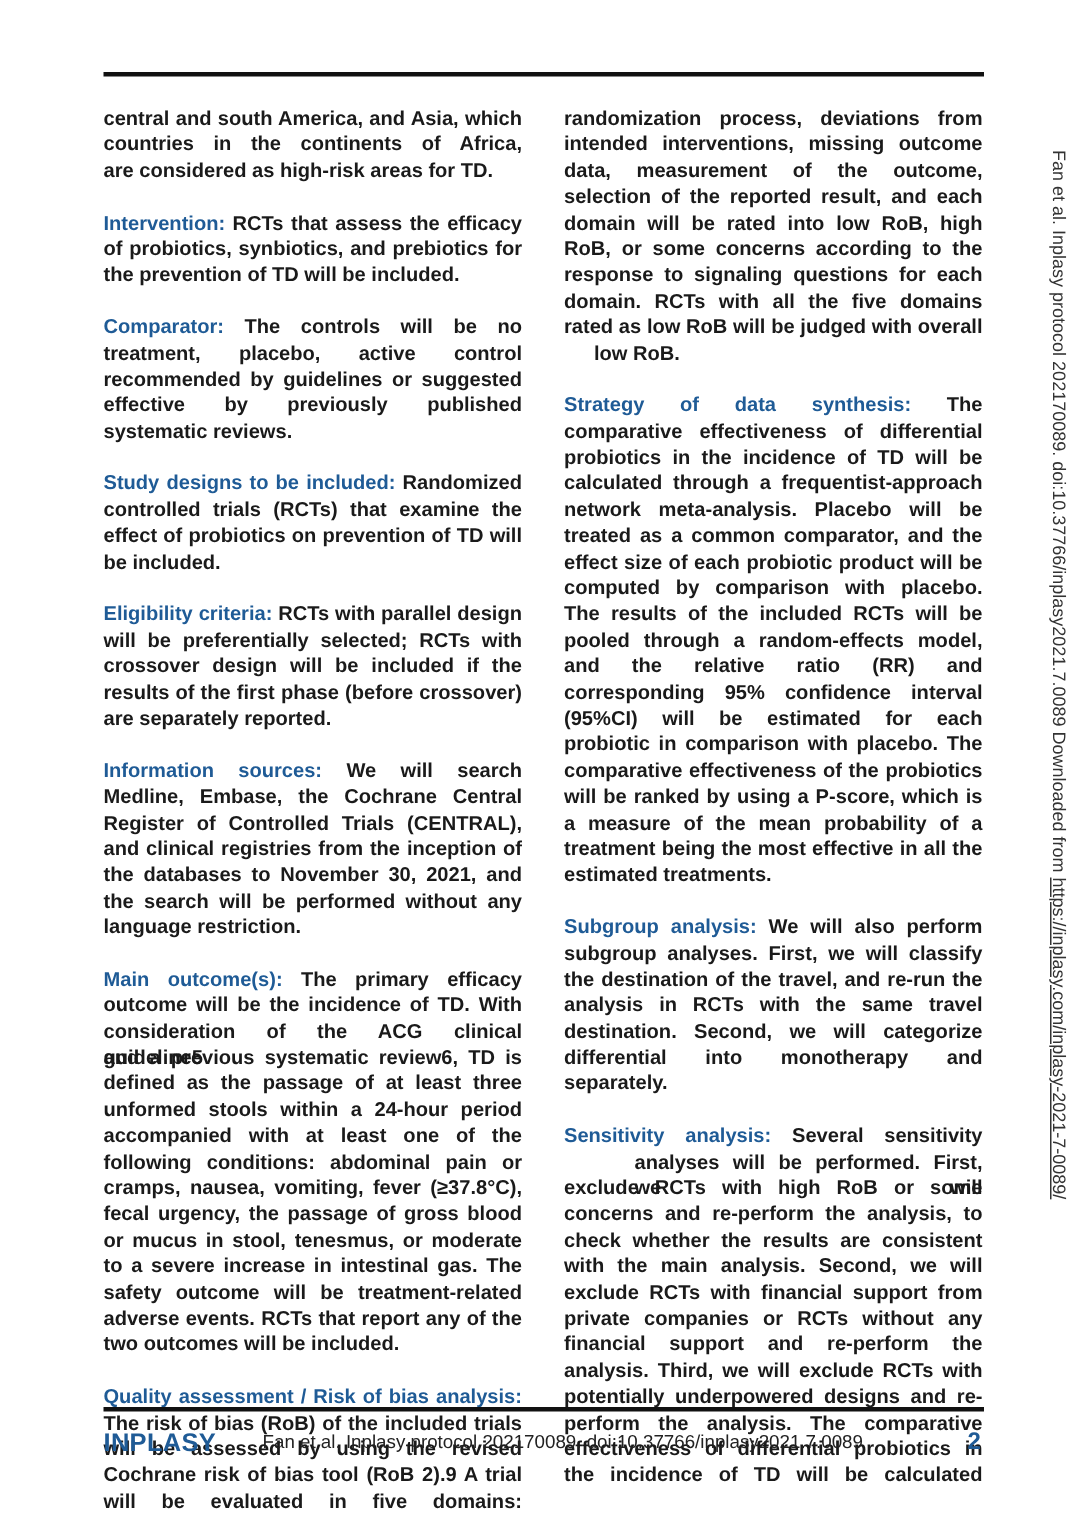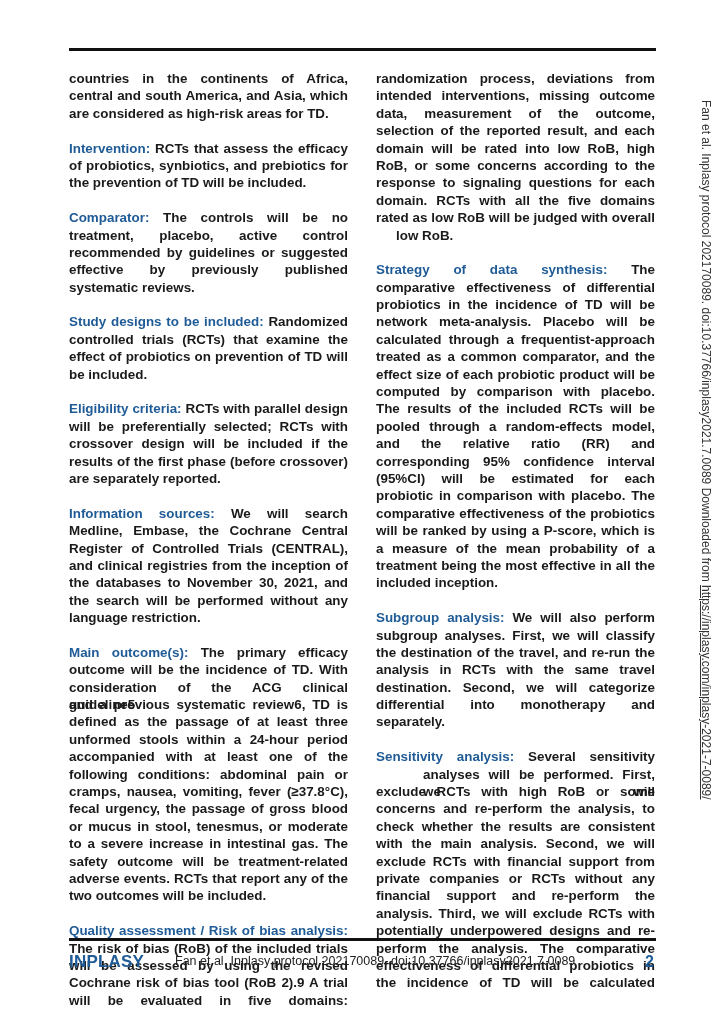--- a/index.html
+++ b/index.html
@@ -27,22 +27,22 @@
   }
   .side-link { text-decoration: underline; color: #333; }
 </style>
 </head>
 <body>
 
 <div class="rule top"></div>
 
 <div class="col left" id="col-left">
     <div class="para">
+      <span class="line" style="white-space: normal;"><span>central and south America, and Asia, which</span></span>
       <span class="line" style="white-space: normal;"><span>countries in the continents of Africa,</span></span>
-      <span class="line" style="white-space: normal;"><span>central and south America, and Asia, which</span></span>
       <span class="line last" style="white-space: normal;"><span>are considered as high-risk areas for TD.</span></span>
     </div>
     <div class="para">
       <span class="line" style="white-space: normal;"><span class="head">Intervention:</span><span> RCTs that assess the efficacy</span></span>
       <span class="line" style="white-space: normal;"><span>of probiotics, synbiotics, and prebiotics for</span></span>
       <span class="line last" style="white-space: normal;"><span>the prevention of TD will be included.</span></span>
     </div>
     <div class="para">
       <span class="line" style="white-space: normal;"><span class="head">Comparator:</span><span> The controls will be no</span></span>
       <span class="line" style="white-space: normal;"><span>treatment, placebo, active control</span></span>
@@ -107,36 +107,36 @@
       <span class="line" style="white-space: normal;"><span>RoB, or some concerns according to the</span></span>
       <span class="line" style="white-space: normal;"><span>response to signaling questions for each</span></span>
       <span class="line" style="white-space: normal;"><span>domain. RCTs with all the five domains</span></span>
       <span class="line" style="white-space: normal;"><span>rated as low RoB will be judged with overall</span></span>
       <span class="line last" style="white-space: normal; padding-left: 20px;"><span>low RoB.</span></span>
     </div>
     <div class="para">
       <span class="line" style="white-space: normal;"><span class="head">Strategy of data synthesis:</span><span> The</span></span>
       <span class="line" style="white-space: normal;"><span>comparative effectiveness of differential</span></span>
       <span class="line" style="white-space: normal;"><span>probiotics in the incidence of TD will be</span></span>
+      <span class="line" style="white-space: normal;"><span>calculated through a frequentist-approach</span></span>
       <span class="line" style="white-space: normal;"><span>network meta-analysis. Placebo will be</span></span>
-      <span class="line" style="white-space: normal;"><span>calculated through a frequentist-approach</span></span>
       <span class="line" style="white-space: normal;"><span>treated as a common comparator, and the</span></span>
       <span class="line" style="white-space: normal;"><span>effect size of each probiotic product will be</span></span>
       <span class="line" style="white-space: normal;"><span>computed by comparison with placebo.</span></span>
       <span class="line" style="white-space: normal;"><span>The results of the included RCTs will be</span></span>
       <span class="line" style="white-space: normal;"><span>pooled through a random-effects model,</span></span>
       <span class="line" style="white-space: normal;"><span>and the relative ratio (RR) and</span></span>
       <span class="line" style="white-space: normal;"><span>corresponding 95% confidence interval</span></span>
       <span class="line" style="white-space: normal;"><span>(95%CI) will be estimated for each</span></span>
       <span class="line" style="white-space: normal;"><span>probiotic in comparison with placebo. The</span></span>
       <span class="line" style="white-space: normal;"><span>comparative effectiveness of the probiotics</span></span>
       <span class="line" style="white-space: normal;"><span>will be ranked by using a P-score, which is</span></span>
       <span class="line" style="white-space: normal;"><span>a measure of the mean probability of a</span></span>
       <span class="line" style="white-space: normal;"><span>treatment being the most effective in all the</span></span>
-      <span class="line last" style="white-space: normal;"><span>included inception.</span></span>
+      <span class="line last" style="white-space: normal;"><span>estimated treatments.</span></span>
     </div>
     <div class="para">
       <span class="line" style="white-space: normal;"><span class="head">Subgroup analysis:</span><span> We will also perform</span></span>
       <span class="line" style="white-space: normal;"><span>subgroup analyses. First, we will classify</span></span>
       <span class="line" style="white-space: normal;"><span>the destination of the travel, and re-run the</span></span>
       <span class="line" style="white-space: normal;"><span>analysis in RCTs with the same travel</span></span>
       <span class="line" style="white-space: normal;"><span>destination. Second, we will categorize</span></span>
       <span class="line" style="white-space: normal;"><span>differential into monotherapy and</span></span>
       <span class="line last" style="white-space: normal;"><span>separately.</span></span>
     </div>

